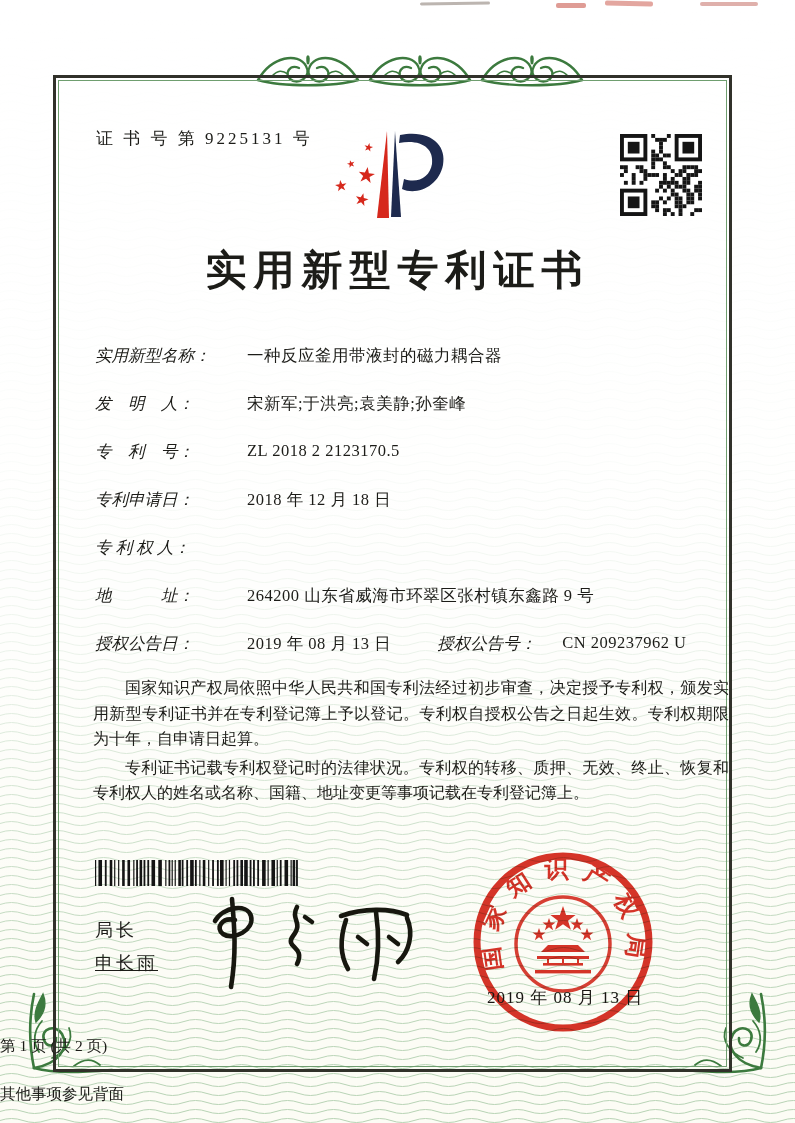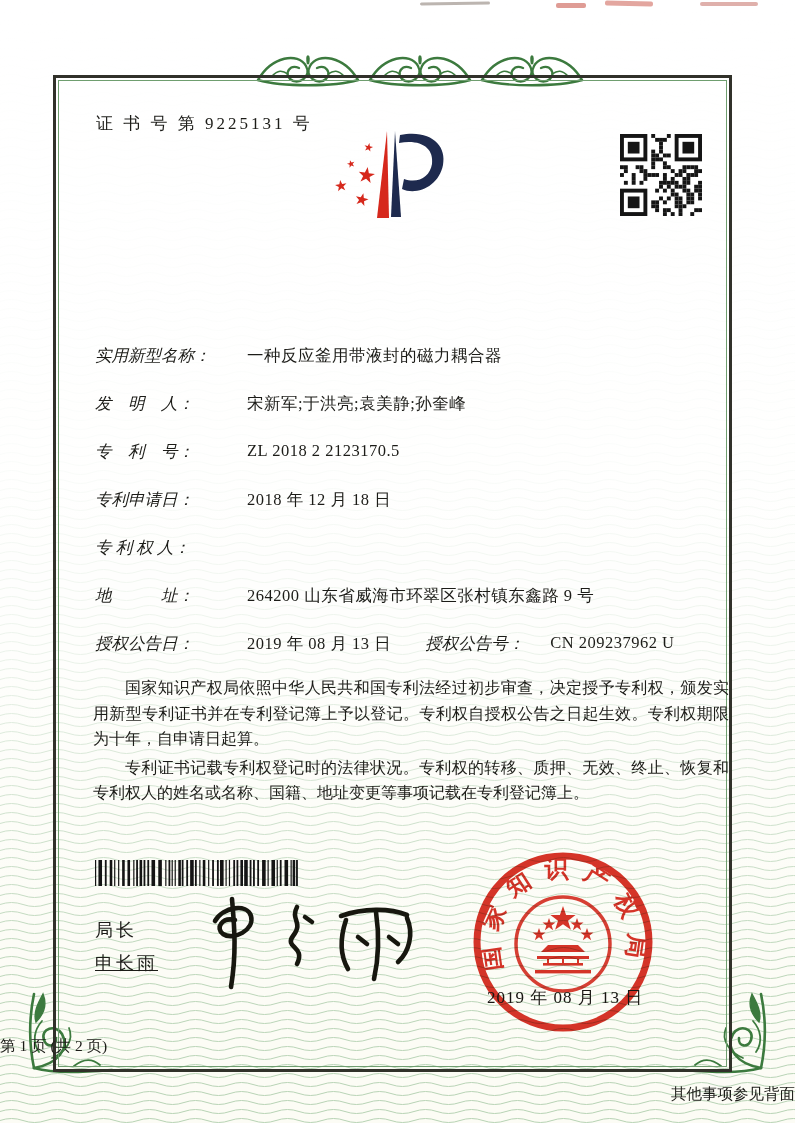--- a/index.html
+++ b/index.html
@@ -8,49 +8,49 @@
   .layer{position:absolute;inset:0;}
   .fade{background:linear-gradient(180deg,
         rgba(255,255,255,1) 0%,rgba(255,255,255,.94) 40%,
         rgba(255,255,255,.72) 58%,rgba(255,255,255,.35) 72%,
         rgba(255,255,255,.08) 86%,rgba(255,255,255,0) 100%);}
   .frame{position:absolute;left:53px;top:75px;width:679px;height:997px;
          box-sizing:border-box;border:3px solid #31312a;}
   .frame::after{content:"";position:absolute;inset:2px;border:1px solid #6f9e6f;}
   .artifact{position:absolute;border-radius:2px;}
 
-  .cert-no{position:absolute;left:96px;top:112px;font-size:17px;letter-spacing:3px;z-index:3;}
+  .cert-no{position:absolute;left:96px;top:127px;font-size:17px;letter-spacing:3px;z-index:3;}
   .logo{position:absolute;left:333px;top:129px;z-index:3;}
   .qr{position:absolute;left:620px;top:134px;width:82px;height:82px;z-index:3;}
   .title{position:absolute;left:0;top:243px;width:100%;text-align:center;
          font-size:41px;font-weight:700;letter-spacing:7px;z-index:3;}
 
   .fields{position:absolute;left:95px;top:345px;width:645px;font-size:16.5px;z-index:3;}
   .frow{position:absolute;left:0;display:flex;white-space:pre;}
   .flabel{display:inline-block;width:126px;white-space:pre;font-style:italic;}
   .fvalue{letter-spacing:.5px;margin-left:26px;}
-  .pair2{margin-left:34px;}
+  .pair2{margin-left:46px;}
 
   .paras{position:absolute;left:90px;top:672px;width:642px;font-size:16px;
          line-height:25.5px;text-align:justify;z-index:3;}
   .paras p{margin:3px;text-indent:2em;}
 
   .barcode{position:absolute;left:95px;top:860px;width:208px;height:26px;z-index:3;}
   .sig-title{position:absolute;left:95px;top:918px;font-size:18px;letter-spacing:3px;
              font-family:"Liberation Sans","DejaVu Sans",sans-serif;font-weight:500;z-index:3;}
   .sig-name{position:absolute;left:95px;top:951px;font-size:18px;letter-spacing:3px;
             font-family:"Liberation Sans","DejaVu Sans",sans-serif;font-weight:500;z-index:3;text-decoration:underline;}
   .sig-script{position:absolute;left:193px;top:889px;z-index:3;}
 
   .seal{position:absolute;left:467px;top:846px;z-index:3;mix-blend-mode:multiply;opacity:.95;}
   .seal-date{position:absolute;left:462px;top:986px;width:206px;text-align:center;
              font-size:17px;letter-spacing:1px;color:#181512;z-index:5;}
 
   .page-num{position:absolute;left:0;top:1036px;width:100%;text-align:left;font-size:15.5px;z-index:3;}
-  .back-note{position:absolute;left:0;top:1084px;width:100%;text-align:right;font-size:15.5px;z-index:3;}
+  .back-note{position:absolute;left:0;top:1084px;width:100%;text-align:left;font-size:15.5px;z-index:3;}
 </style>
 </head>
 <body>
 
 <div class="page">
 
   <svg class="layer" width="795" height="1123" aria-hidden="true">
     <defs>
       <pattern id="wav" width="46" height="9" patternUnits="userSpaceOnUse">
         <path d="M0,4.5 Q11.5,0.5 23,4.5 T46,4.5" fill="none" stroke="#7fb07f" stroke-width="1"></path>
@@ -232,20 +232,21 @@
       <rect x="12" y="19" width="1" height="1" fill="#151515"></rect>
       <rect x="15" y="19" width="1" height="1" fill="#151515"></rect>
       <rect x="19" y="19" width="1" height="1" fill="#151515"></rect>
       <rect x="20" y="19" width="1" height="1" fill="#151515"></rect>
       <rect x="11" y="20" width="1" height="1" fill="#151515"></rect>
       <rect x="13" y="20" width="1" height="1" fill="#151515"></rect>
       <rect x="15" y="20" width="1" height="1" fill="#151515"></rect>
       <rect x="18" y="20" width="1" height="1" fill="#151515"></rect>
     </svg>
 
+  <div class="title">实用新型专利证书</div>
 
   <div class="fields">
     <div class="frow" style="top:0">
       <span class="flabel">实用新型名称：</span>
       <span class="fvalue">一种反应釜用带液封的磁力耦合器</span>
     </div>
     <div class="frow" style="top:48px">
       <span class="flabel">发　明　人：</span>
       <span class="fvalue">宋新军;于洪亮;袁美静;孙奎峰</span>
     </div>

